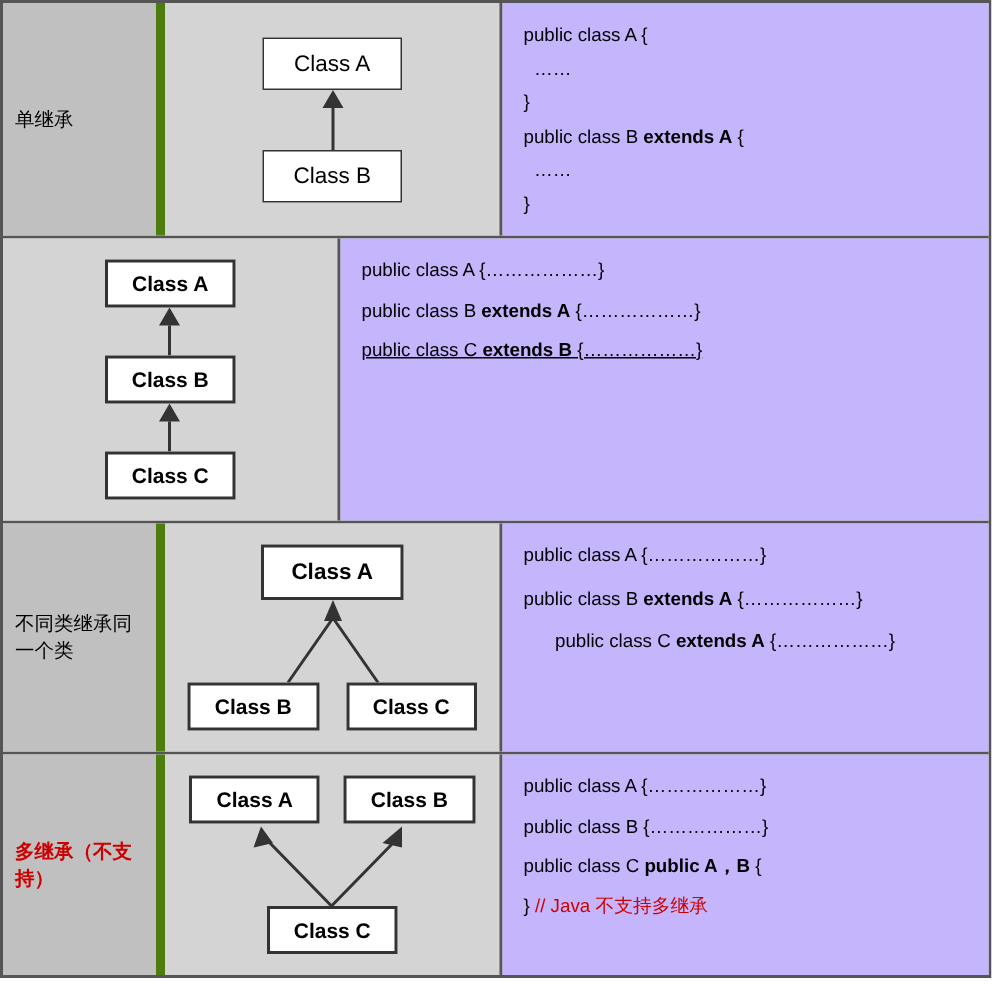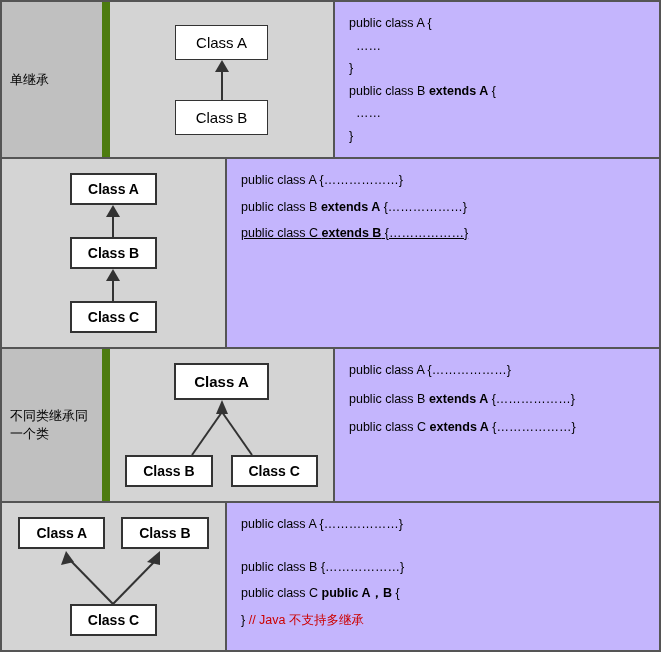--- a/index.html
+++ b/index.html
@@ -42,21 +42,21 @@
       display: flex;
       border-bottom: 2px solid #555;
     }
     .main-row:last-child {
       border-bottom: none;
     }
     .col-label {
       width: 108px;
       min-width: 108px;
       background: #c0c0c0;
-      border-right: 8px solid #4d7c0f;
+      border-right: 6px solid #4d7c0f;
       display: flex;
       align-items: center;
       justify-content: flex-start;
       padding: 12px 8px;
       font-size: 13px;
     }
     .col-diagram {
       width: 225px;
       min-width: 225px;
       background: #d4d4d4;
@@ -150,25 +150,28 @@
 
         <div style="display:flex;flex-direction:row;gap:18px;">
           <div class="class-box">Class B</div>
           <div class="class-box">Class C</div>
         </div>
       </div>
     </div>
     <div class="col-code">
       <div>public class A {………………}</div>
       <div style="margin-top:6px;">public class B <strong>extends A</strong> {………………}</div>
-      <div style="margin-top:6px;">public class C <strong>extends A</strong> {………………}</div>
+      <div style="margin-top:6px;margin-left:21px;">public class C <strong>extends A</strong> {………………}</div>
     </div>
   </div>
 
   <div class="main-row" style="border-bottom:none;">
+    <div class="col-label">
+      <span style="color:#cc0000;font-weight:bold;">多继承（不支持）</span>
+    </div>
     <div class="col-diagram">
       <div style="display:flex;flex-direction:column;align-items:center;">
 
         <div style="display:flex;flex-direction:row;gap:16px;">
           <div class="class-box">Class A</div>
           <div class="class-box">Class B</div>
         </div>
 
         <svg width="160" height="55">
 
@@ -177,19 +180,19 @@
 
           <line x1="80" y1="55" x2="122" y2="12" stroke="#333" stroke-width="2"></line>
           <polygon points="127,2 114,13 127,16" fill="#333"></polygon>
         </svg>
 
         <div class="class-box">Class C</div>
       </div>
     </div>
     <div class="col-code">
       <div>public class A {………………}</div>
-      <div style="margin-top:20px;">public class B {………………}</div>
+      <div style="margin-top:4px;">public class B {………………}</div>
       <div style="margin-top:4px;">public class C <strong>public A，B</strong> {</div>
       <div style="margin-top:4px;">}&nbsp;<span style="color:#cc0000;">// Java 不支持多继承</span></div>
     </div>
   </div>
 
 </div>
 
 </body></html>

